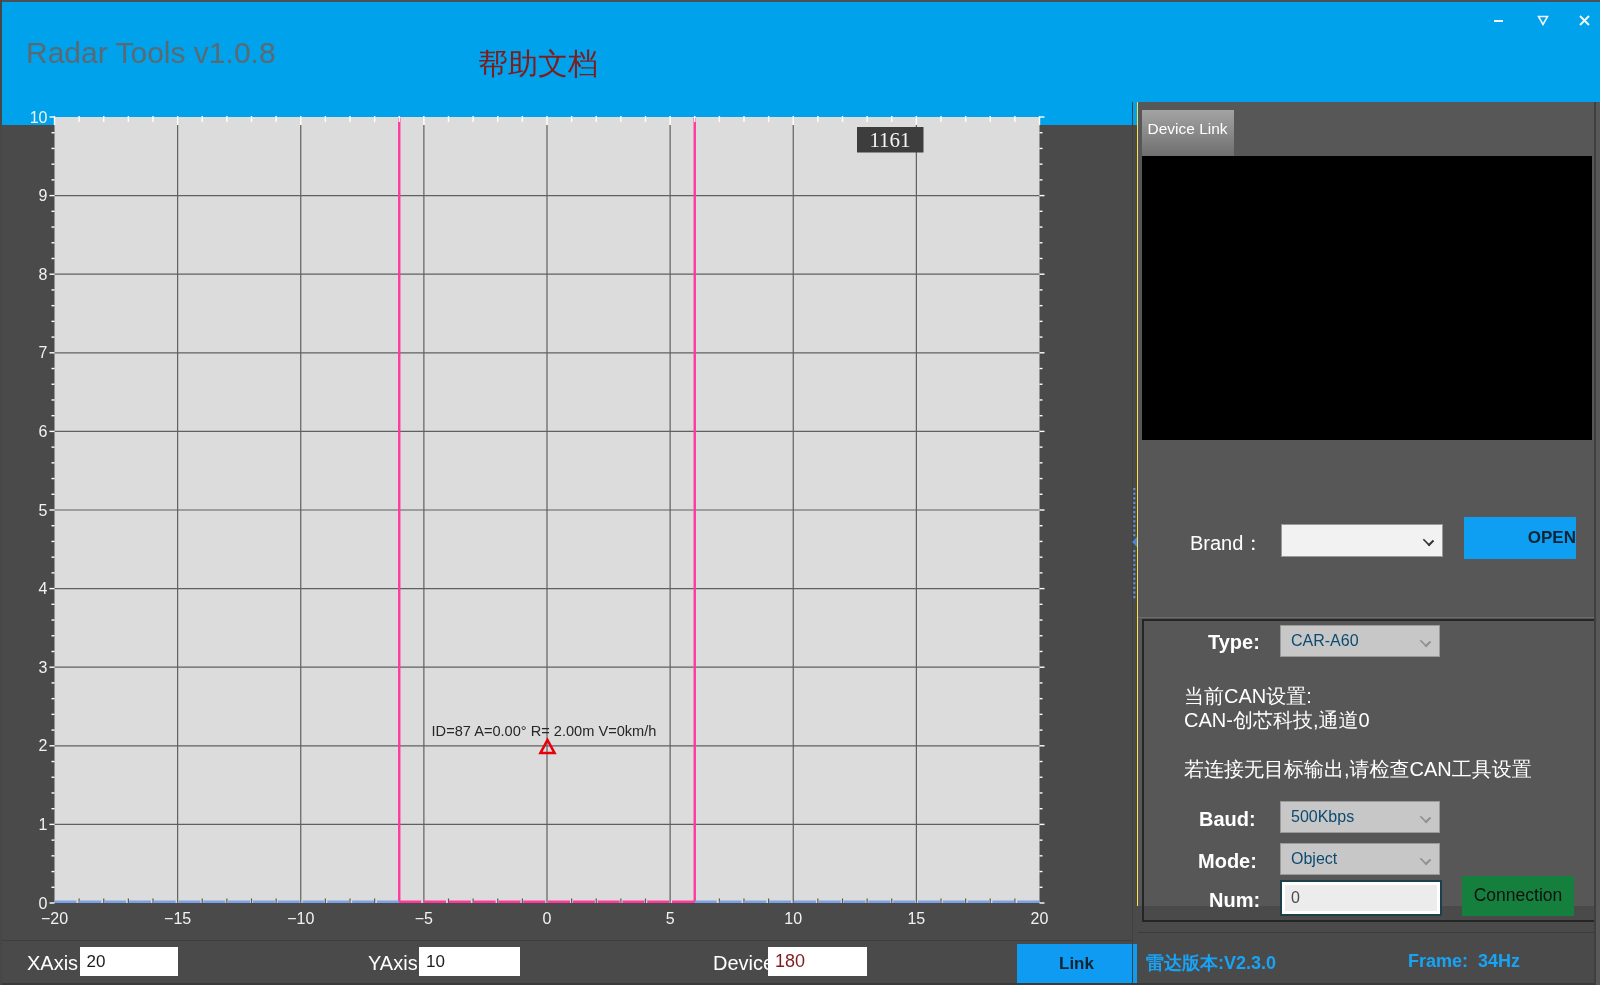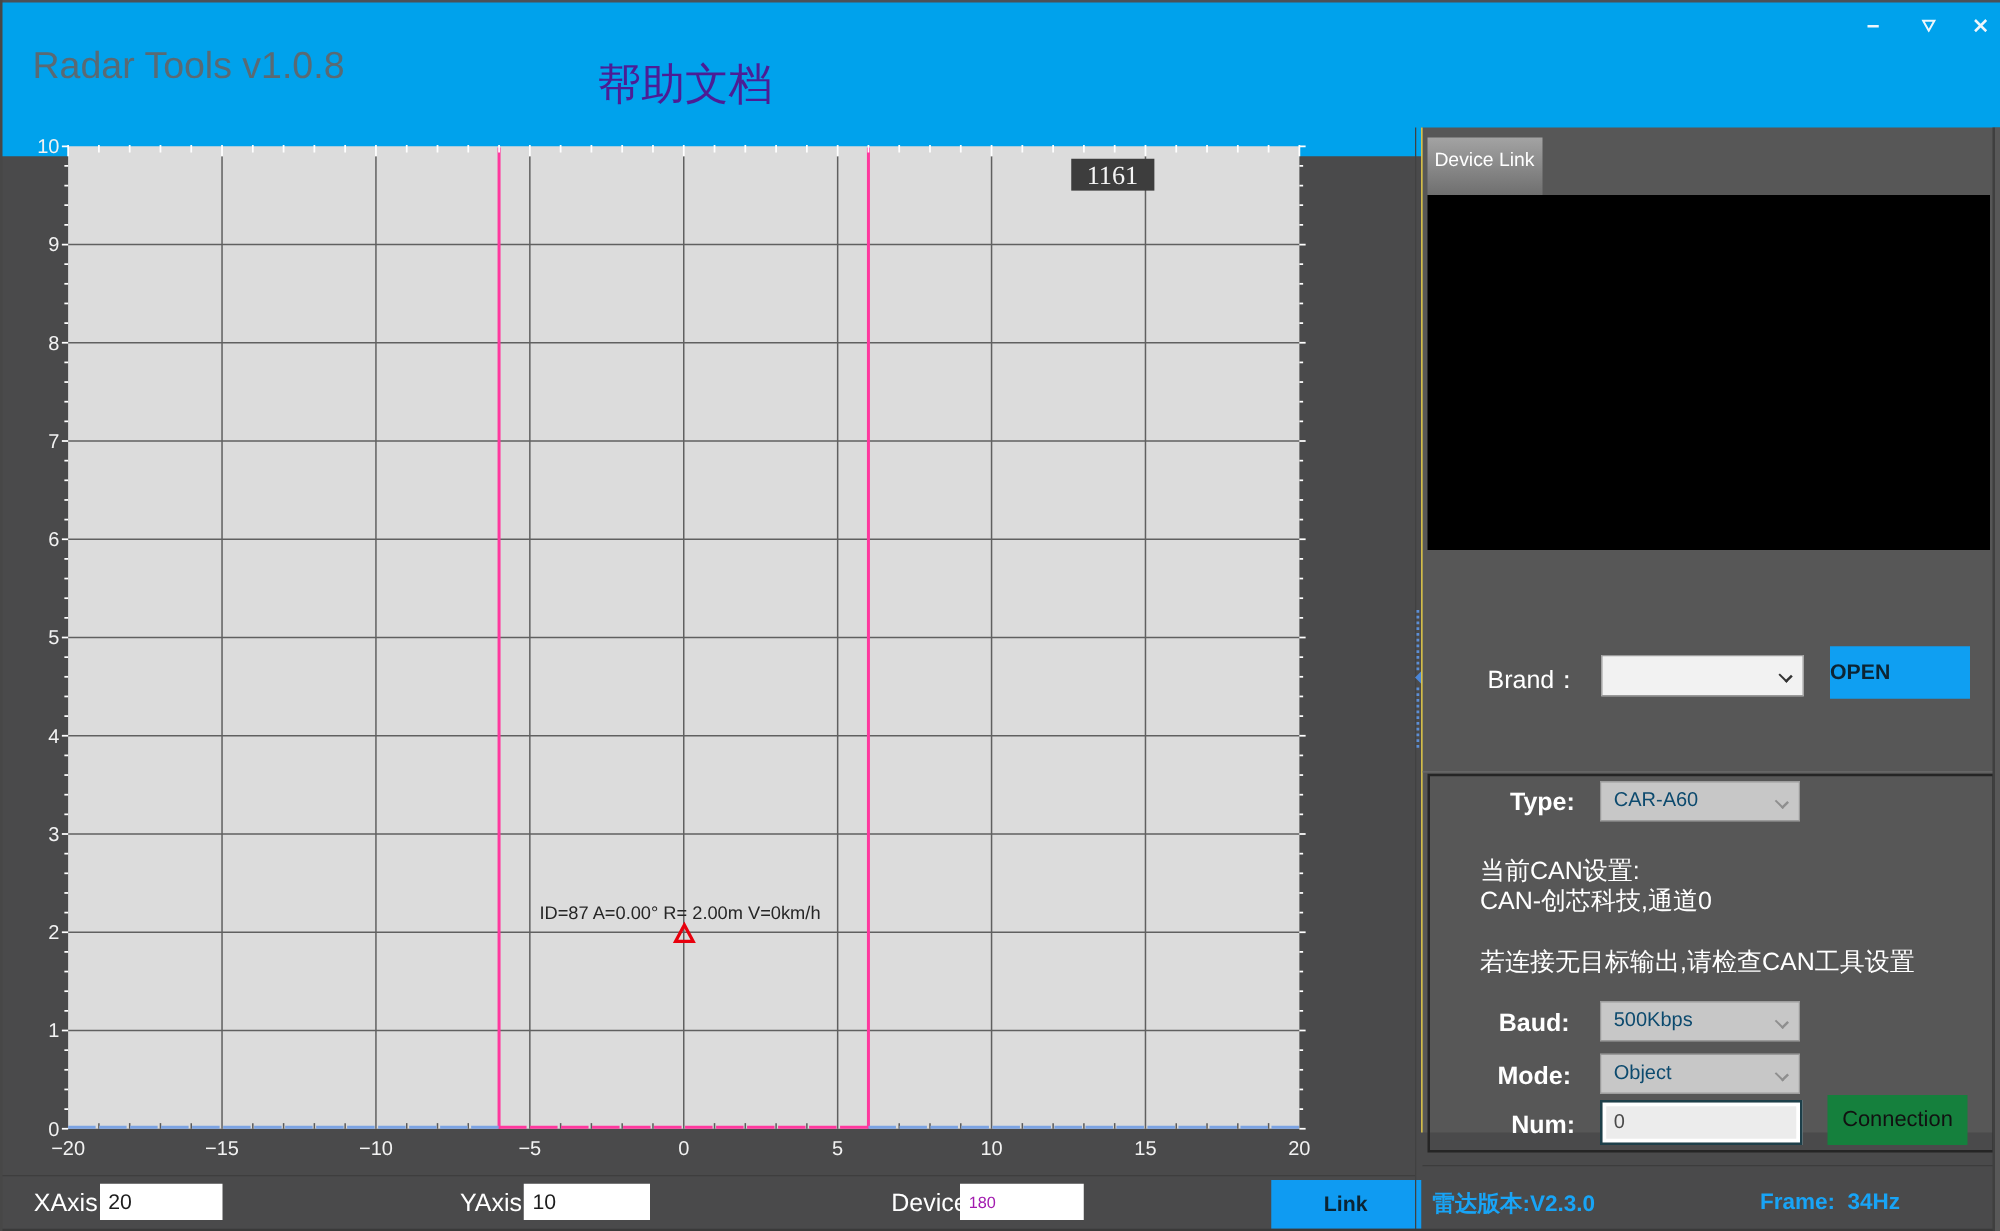--- a/index.html
+++ b/index.html
@@ -13,21 +13,21 @@
 <div id="win">
 
   <div class="abs" style="left:0;top:0;width:1600px;height:2px;background:#4b5158;z-index:50"></div>
   <div class="abs" style="left:0;top:983px;width:1600px;height:2px;background:#3a3a3a;z-index:50"></div>
   <div class="abs" style="left:0;top:0;width:2px;height:985px;background:#474747;z-index:50"></div>
   <div class="abs" style="left:1594px;top:102px;width:1.5px;height:883px;background:#3f3f3f;z-index:50"></div>
   <div class="abs" style="left:1595.5px;top:102px;width:4.5px;height:883px;background:#585858;z-index:50"></div>
 
   <div class="abs" style="left:0;top:0;width:1600px;height:125px;background:#00a2ec">
     <div class="abs" style="left:26px;top:36px;font-size:30px;color:#5a6a73">Radar Tools v1.0.8</div>
-    <div class="abs" style="left:478px;top:44px;font-size:35px;color:#4c1d95">帮助文档</div>
+    <div class="abs" style="left:478px;top:44px;font-size:30px;color:#7f1d1d">帮助文档</div>
     <div class="abs" style="left:1494px;top:19.5px;width:8.5px;height:2.5px;background:#eef6fb"></div>
     <svg class="abs" style="left:1537px;top:15px" width="12" height="11" viewBox="0 0 12 11">
         <path d="M 1.5 1.5 L 10.5 1.5 L 6 9.5 Z" fill="none" stroke="#eef6fb" stroke-width="1.6"></path>
       </svg>
     <svg class="abs" style="left:1579px;top:15px" width="11" height="11" viewBox="0 0 11 11">
         <path d="M 1 1 L 10 10 M 10 1 L 1 10" stroke="#eef6fb" stroke-width="2"></path>
       </svg>
   </div>
 
   <svg width="1140" height="838" viewBox="0 0 1140 838" style="position:absolute;left:0;top:102px">
@@ -253,21 +253,21 @@
 <text x="544" y="633.5" text-anchor="middle" font-size="14.6" fill="#262626">ID=87 A=0.00° R= 2.00m V=0km/h</text>
 <path d="M 547.5 638.0 L 554.5 651.0 L 540.5 651.0 Z" fill="none" stroke="#e8000d" stroke-width="2.6"></path>
 </svg>
 
   <div class="abs" style="left:0;top:940px;width:1132px;height:1px;background:#3e3e3e"></div>
   <div class="abs lbl" style="left:27px;top:952px">XAxis</div>
   <div class="abs" style="left:79.5px;top:946.5px;width:98px;height:29.5px;background:#fff;color:#1c1c1c;font-size:17px;line-height:29px;padding-left:7px">20</div>
   <div class="abs lbl" style="left:368px;top:952px">YAxis</div>
   <div class="abs" style="left:419px;top:946.5px;width:101px;height:29.5px;background:#fff;color:#1c1c1c;font-size:17px;line-height:29px;padding-left:7px">10</div>
   <div class="abs lbl" style="left:713px;top:952px">Device</div>
-  <div class="abs" style="left:768px;top:946.5px;width:99px;height:29.5px;background:#fff;color:#a21caf;font-size:13px;line-height:29px;padding-left:7px">180</div>
+  <div class="abs" style="left:768px;top:946.5px;width:99px;height:29.5px;background:#fff;color:#7f1d1d;font-size:18px;line-height:29px;padding-left:7px">180</div>
   <div class="abs" style="left:1016.5px;top:944px;width:120px;height:39px;background:#0f9bf2;color:#0c2433;font-size:17px;font-weight:bold;text-align:center;line-height:39px">Link</div>
 
   <div class="abs" style="left:1132px;top:102px;width:1px;height:883px;background:#414141"></div>
   <svg width="10" height="120" viewBox="0 0 10 120" style="position:absolute;left:1130px;top:486px">
 <rect x="3.2" y="2" width="2.2" height="2.2" fill="#5c8fd6"></rect>
 <rect x="3.2" y="6.6" width="2.2" height="2.2" fill="#5c8fd6"></rect>
 <rect x="3.2" y="11.2" width="2.2" height="2.2" fill="#5c8fd6"></rect>
 <rect x="3.2" y="15.799999999999999" width="2.2" height="2.2" fill="#5c8fd6"></rect>
 <rect x="3.2" y="20.4" width="2.2" height="2.2" fill="#5c8fd6"></rect>
 <rect x="3.2" y="25.0" width="2.2" height="2.2" fill="#5c8fd6"></rect>
@@ -293,21 +293,21 @@
   <div class="abs" style="left:1137px;top:102px;width:463px;height:804px;background:#575757;border-left:1px solid #fde047">
 
     <div class="abs" style="left:3.5px;top:7.5px;width:92.5px;height:46px;background:linear-gradient(#a3a3a3,#6f6f6f);color:#fff;font-size:15.5px;padding:10px 0 0 6px">Device Link</div>
 
     <div class="abs" style="left:3.5px;top:53.5px;width:450px;height:284.5px;background:#000"></div>
 
     <div class="abs lbl" style="left:52px;top:428px">Brand：</div>
     <div class="abs" style="left:143px;top:422px;width:162px;height:33px;background:#f2f2f2;border:1px solid #9a9a9a">
       <div class="chev" style="border-color:#333"></div>
     </div>
-    <div class="abs" style="left:326px;top:415px;width:112px;height:41.5px;background:#0f9ff2;color:#0c2433;font-size:17px;font-weight:bold;text-align:left;line-height:41px">OPEN</div>
+    <div class="abs" style="left:326px;top:415px;width:112px;height:41.5px;background:#0f9ff2;color:#0c2433;font-size:17px;font-weight:bold;text-align:right;line-height:41px">OPEN</div>
     <div class="abs" style="left:0;top:515px;width:463px;height:1px;background:#6c6c6c"></div>
 
     <div class="abs" style="left:4px;top:517px;width:454px;height:303px;border:2px solid #252525">
       <div class="abs lbl" style="left:64px;top:10px;font-weight:bold">Type:</div>
       <div class="combo" style="left:136px;top:3.5px;width:160px;height:32px">CAR-A60<div class="chev"></div></div>
       <div class="abs lbl" style="left:40px;top:62px">当前CAN设置:</div>
       <div class="abs lbl" style="left:40px;top:86px">CAN-创芯科技,通道0</div>
       <div class="abs lbl" style="left:40px;top:135px">若连接无目标输出,请检查CAN工具设置</div>
       <div class="abs lbl" style="left:55px;top:187px;font-weight:bold">Baud:</div>
       <div class="combo" style="left:136px;top:180px;width:160px;height:32px">500Kbps<div class="chev"></div></div>

